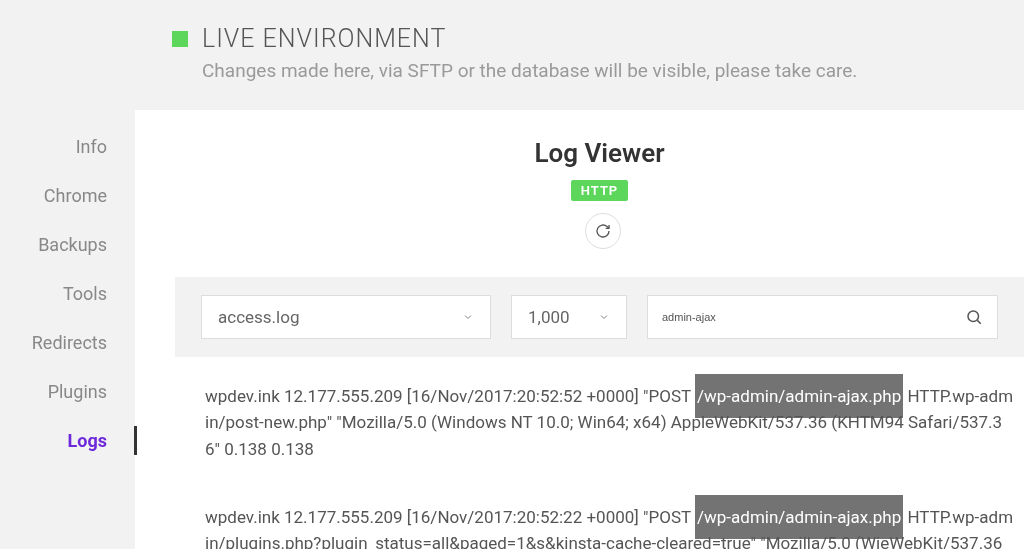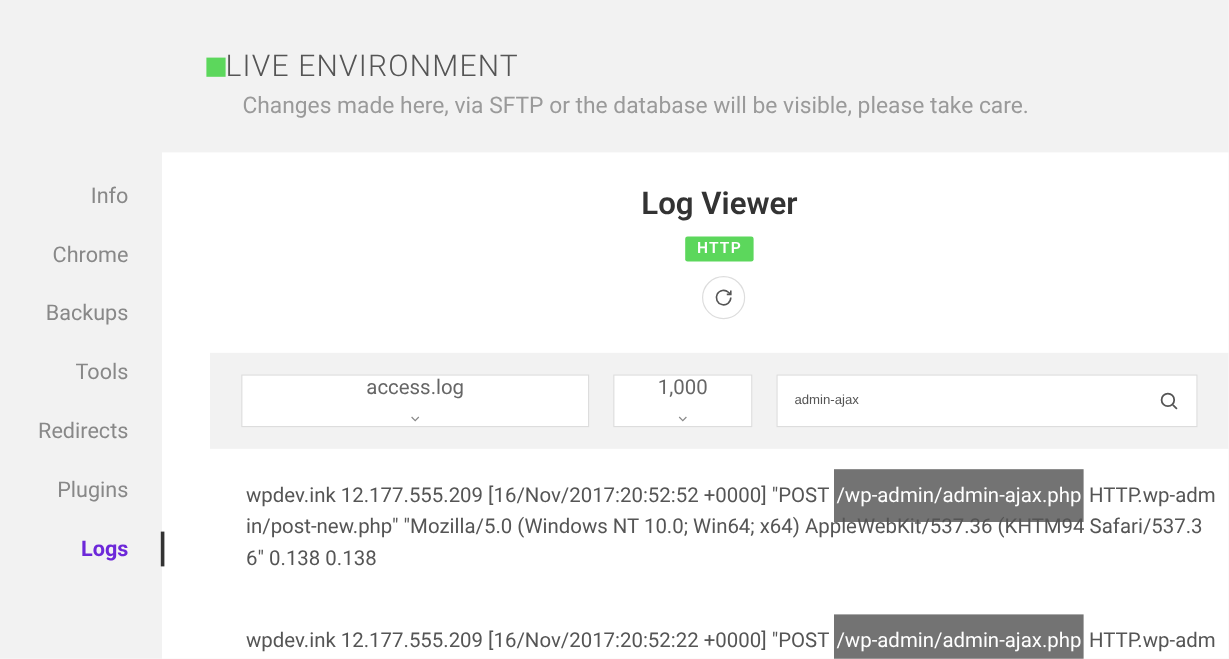--- a/index.html
+++ b/index.html
@@ -10,21 +10,21 @@
       width: 1024px;
       height: 549px;
       overflow: hidden;
     }
     .header {
       padding: 24px 0 28px 172px;
     }
     .header-title {
       display: flex;
       align-items: center;
-      margin-top: 17px;
+      gap: 14px;
     }
     .green-square {
       width: 16px;
       height: 16px;
       background: #5cd75c;
     }
     .header-title-text {
       font-size: 25px;
       font-weight: 300;
       letter-spacing: 1px;
@@ -113,25 +113,24 @@
       gap: 20px;
       margin-right: 0;
     }
     .select-box {
       background: #fff;
       border: 1px solid #ddd;
       height: 44px;
       display: flex;
       align-items: center;
       justify-content: space-between;
-      padding: 0 16px;
+      padding: 16px 16px;
       font-size: 17px;
       color: #666;
       cursor: pointer;
-      flex-direction: column;
     }
     .select-file { width: 290px; }
     .select-count { width: 116px; }
     .search-box {
       background: #fff;
       border: 1px solid #ddd;
       height: 44px;
       display: flex;
       align-items: center;
       padding: 0 14px;

